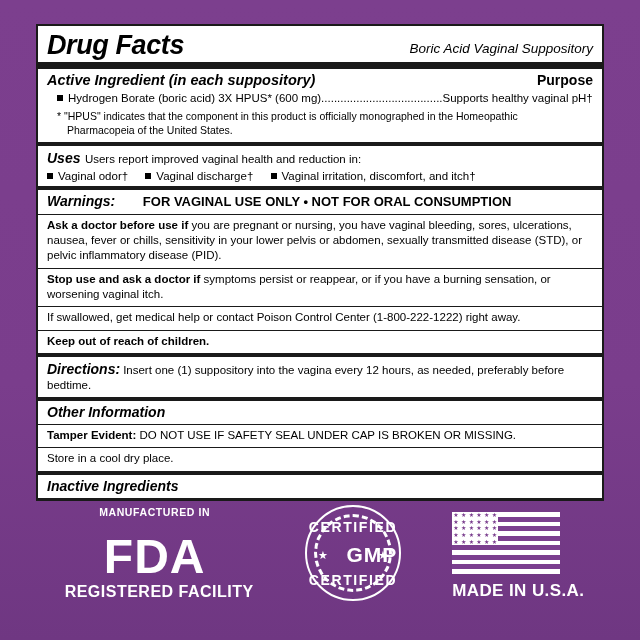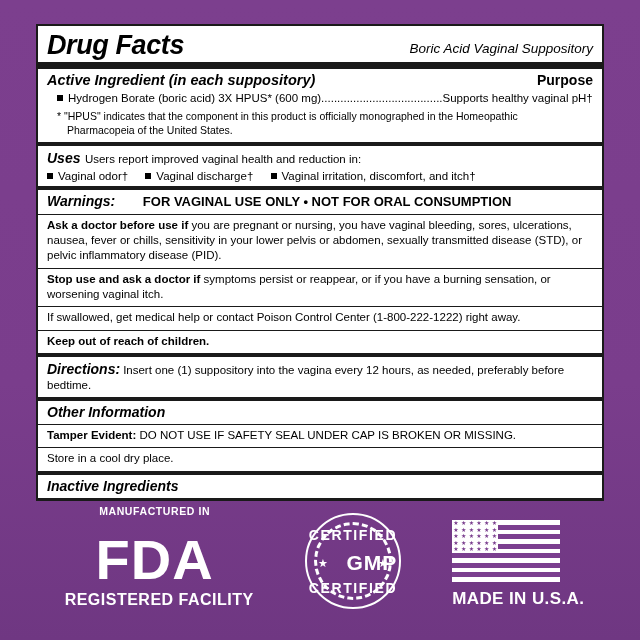--- a/index.html
+++ b/index.html
@@ -182,21 +182,21 @@
   .badge {
     color: #ffffff;
     text-align: center;
   }
   .fda-top {
     font-size: 10.5px;
     letter-spacing: 0.6px;
     font-weight: bold;
   }
   .fda-main {
-    font-size: 56px;
+    font-size: 48px;
     font-weight: bold;
     letter-spacing: 1px;
     line-height: 1.05;
     margin: 14px 0 1px 0;
   }
   .fda-bot {
     font-size: 16px;
     letter-spacing: 0.5px;
     font-weight: bold;
     margin-left: 9px;

